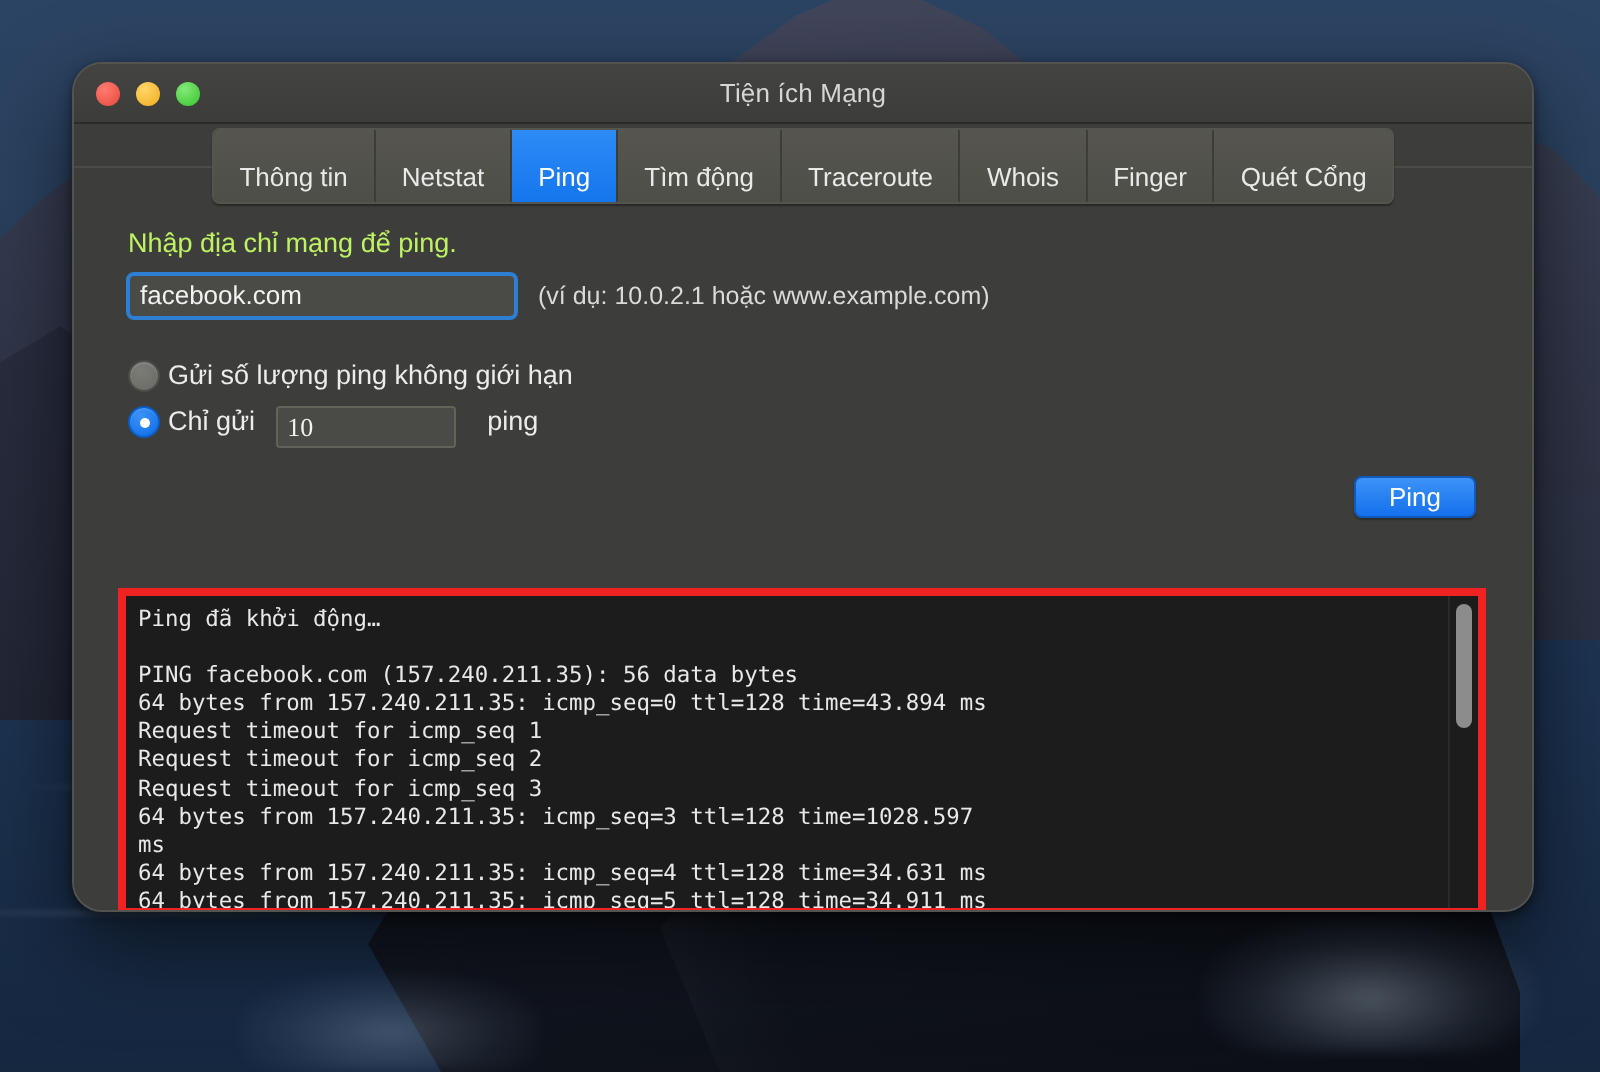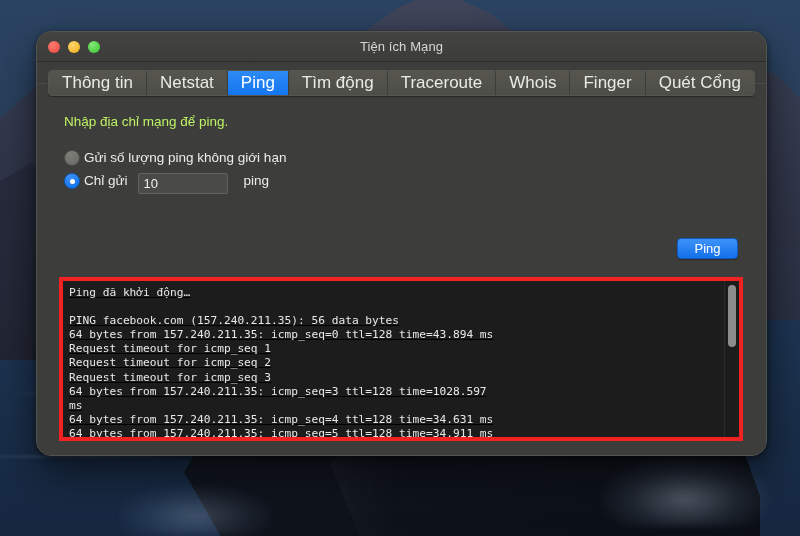--- a/index.html
+++ b/index.html
@@ -176,22 +176,22 @@
     position: relative;
     z-index: 2;
     border-radius: 4px;
     overflow: hidden;
     border: 1px solid #55554f;
     box-shadow: 0 1px 1px rgba(0,0,0,0.35);
   }
   .tab {
     background: linear-gradient(180deg, #56564f 0%, #4e4e48 100%);
     color: #e9e9e7;
-    font-size: 17px;
-    padding: 4px 13px 5px 13px;
+    font-size: 13px;
+    padding: 16px 13px 5px 13px;
     line-height: 15px;
     border-right: 1px solid #3c3c38;
     white-space: nowrap;
     cursor: default;
   }
   .tab:last-child { border-right: none; }
   .tab.active {
     background: linear-gradient(180deg, #2e8bf5 0%, #1476ee 100%);
     color: #ffffff;
   }
@@ -267,21 +267,21 @@
     color: #ececea;
   }
   .count-field {
     width: 78px;
     height: 19px;
     background: #4a4a46;
     border: 1px solid #636359;
     border-radius: 2px;
     color: #f2f2f0;
     font-size: 13px;
-    font-family: Liberation Sans, sans-serif;
+    font-family: Liberation Serif, serif;
     padding: 0 5px;
     line-height: 19px;
     margin-left: 6px;
   }
   .ping-unit {
     font-size: 13.5px;
     color: #ececea;
     margin-left: 12px;
   }
 
@@ -299,28 +299,27 @@
     font-family: "Liberation Sans", sans-serif;
     cursor: default;
     box-shadow: 0 1px 1px rgba(0,0,0,0.3);
     padding: 0;
   }
 
   
   .console-wrap {
     position: absolute;
     left: 22px;
-    top: 215px;
+    top: 232px;
     width: 684px;
     height: 164px;
     border: 4px solid #f02222;
     background: #14532d;
     box-sizing: border-box;
     display: flex;
-    text-decoration: underline;
   }
   .console {
     flex: 1;
     background: #1c1c1c;
     color: #e8e8e6;
     font-family: "DejaVu Sans Mono", monospace;
     font-size: 11.2px;
     line-height: 14.1px;
     padding: 5px 0 0 6px;
     overflow: hidden;
@@ -385,20 +384,24 @@
         <div class="tab">Traceroute</div>
         <div class="tab">Whois</div>
         <div class="tab">Finger</div>
         <div class="tab">Quét Cổng</div>
       </div>
     </div>
 
     <div class="form">
       <div class="hint-label">Nhập địa chỉ mạng để ping.</div>
 
+      <div class="addr-row">
+        <input class="addr-field" type="text" value="facebook.com" style="">
+        <span class="addr-eg">(ví dụ: 10.0.2.1 hoặc www.example.com)</span>
+      </div>
 
       <div class="radios">
         <div class="radio-row">
           <span class="radio"></span>
           <span class="radio-label">Gửi số lượng ping không giới hạn</span>
         </div>
         <div class="radio-row">
           <span class="radio on"></span>
           <span class="radio-label">Chỉ gửi</span>
           <input class="count-field" type="text" value="10" style="">

